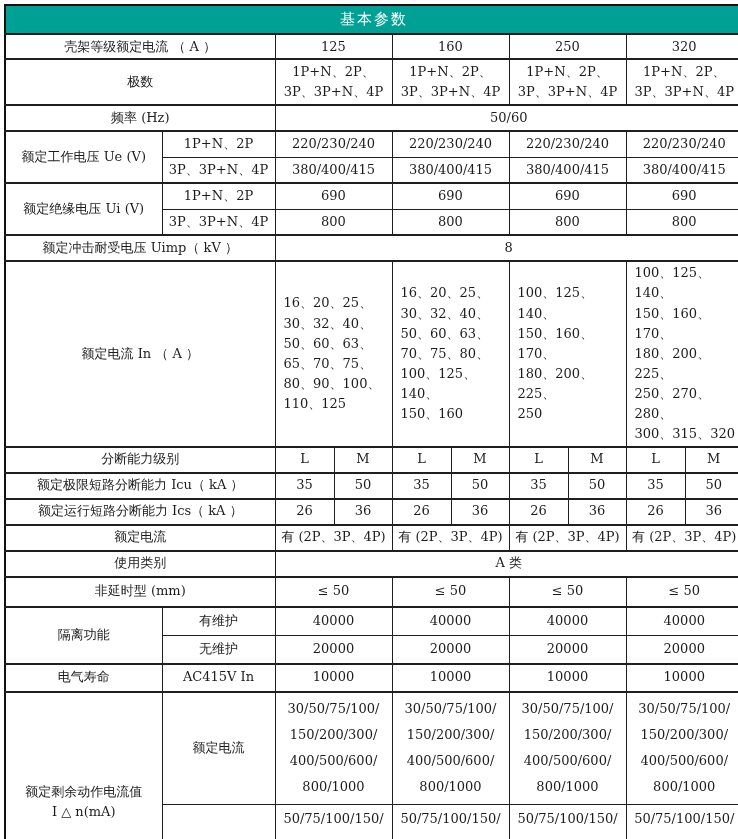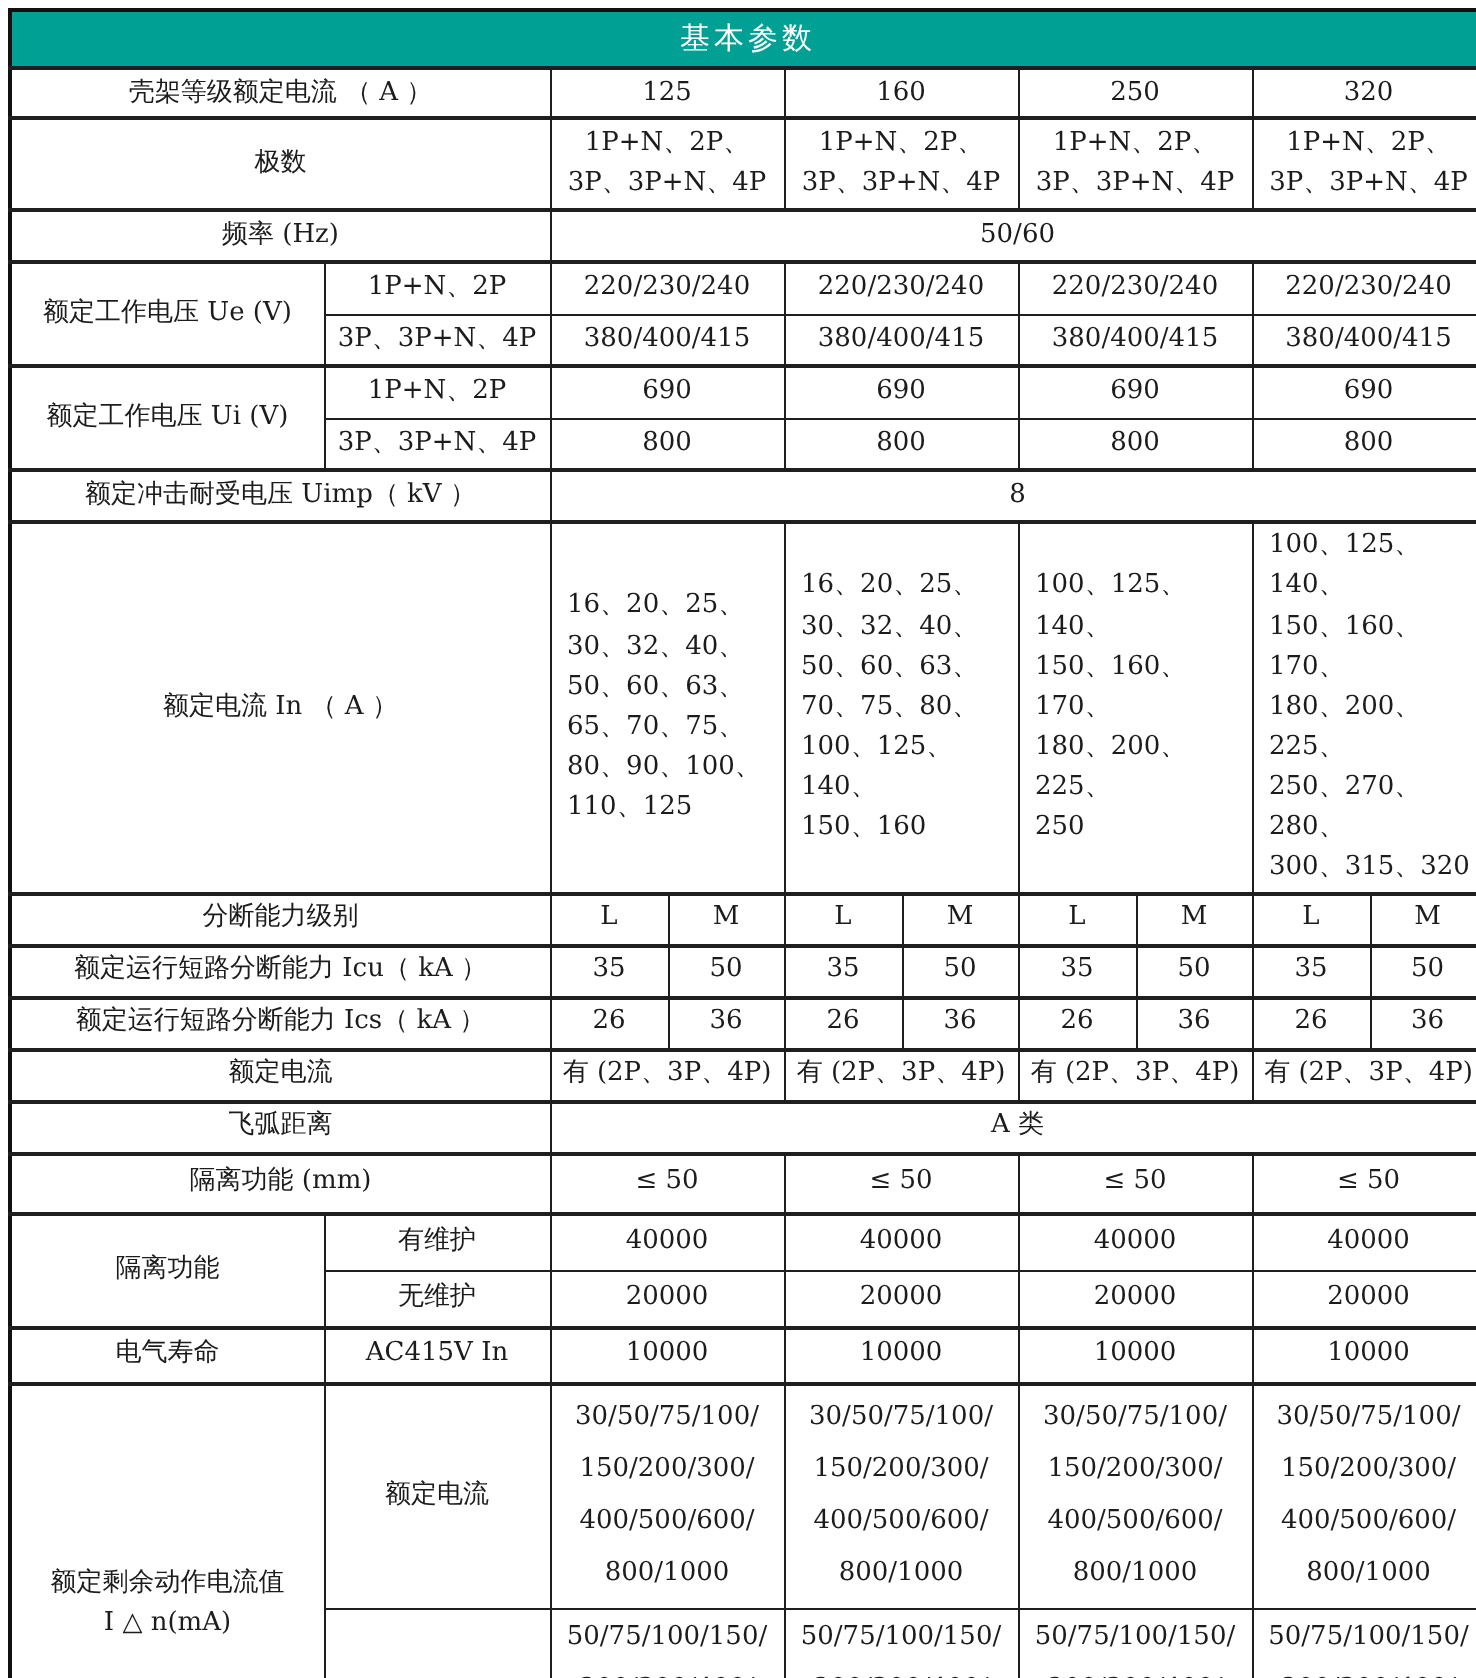--- a/index.html
+++ b/index.html
@@ -94,21 +94,21 @@
           <td colspan="2">220/230/240</td>
         </tr>
         <tr style="height: 26px;">
           <td class="lab">3P、3P+N、4P</td>
           <td colspan="2">380/400/415</td>
           <td colspan="2">380/400/415</td>
           <td colspan="2">380/400/415</td>
           <td colspan="2">380/400/415</td>
         </tr>
         <tr class="sep" style="height: 26px;">
-          <td rowspan="2" class="lab">额定工作电压 Ui (V)</td>
+          <td rowspan="2" class="lab">额定绝缘电压 Ui (V)</td>
           <td class="lab">1P+N、2P</td>
           <td colspan="2">690</td>
           <td colspan="2">690</td>
           <td colspan="2">690</td>
           <td colspan="2">690</td>
         </tr>
         <tr style="height: 26px;">
           <td class="lab">3P、3P+N、4P</td>
           <td colspan="2">800</td>
           <td colspan="2">800</td>
@@ -148,21 +148,21 @@
           <td>L</td>
           <td>M</td>
           <td>L</td>
           <td>M</td>
           <td>L</td>
           <td>M</td>
           <td>L</td>
           <td>M</td>
         </tr>
         <tr class="sep" style="height: 26px;">
-          <td colspan="2" class="lab">额定运行短路分断能力 Icu（ kA ）</td>
+          <td colspan="2" class="lab">额定极限短路分断能力 Icu（ kA ）</td>
           <td>35</td>
           <td>50</td>
           <td>35</td>
           <td>50</td>
           <td>35</td>
           <td>50</td>
           <td>35</td>
           <td>50</td>
         </tr>
         <tr class="sep" style="height: 26px;">
@@ -177,25 +177,25 @@
           <td>36</td>
         </tr>
         <tr class="sep" style="height: 26px;">
           <td colspan="2" class="lab">额定电流</td>
           <td colspan="2">有 (2P、3P、4P)</td>
           <td colspan="2">有 (2P、3P、4P)</td>
           <td colspan="2">有 (2P、3P、4P)</td>
           <td colspan="2">有 (2P、3P、4P)</td>
         </tr>
         <tr class="sep" style="height: 26px;">
-          <td colspan="2" class="lab">飞弧距离</td>
+          <td colspan="2" class="lab">使用类别</td>
           <td colspan="8">A 类</td>
         </tr>
         <tr class="sep" style="height: 30px;">
-          <td colspan="2" class="lab">隔离功能 (mm)</td>
+          <td colspan="2" class="lab">非延时型 (mm)</td>
           <td colspan="2">≤ 50</td>
           <td colspan="2">≤ 50</td>
           <td colspan="2">≤ 50</td>
           <td colspan="2">≤ 50</td>
         </tr>
         <tr class="sep" style="height: 29px;">
           <td rowspan="2" class="lab">隔离功能</td>
           <td class="lab">有维护</td>
           <td colspan="2">40000</td>
           <td colspan="2">40000</td>

